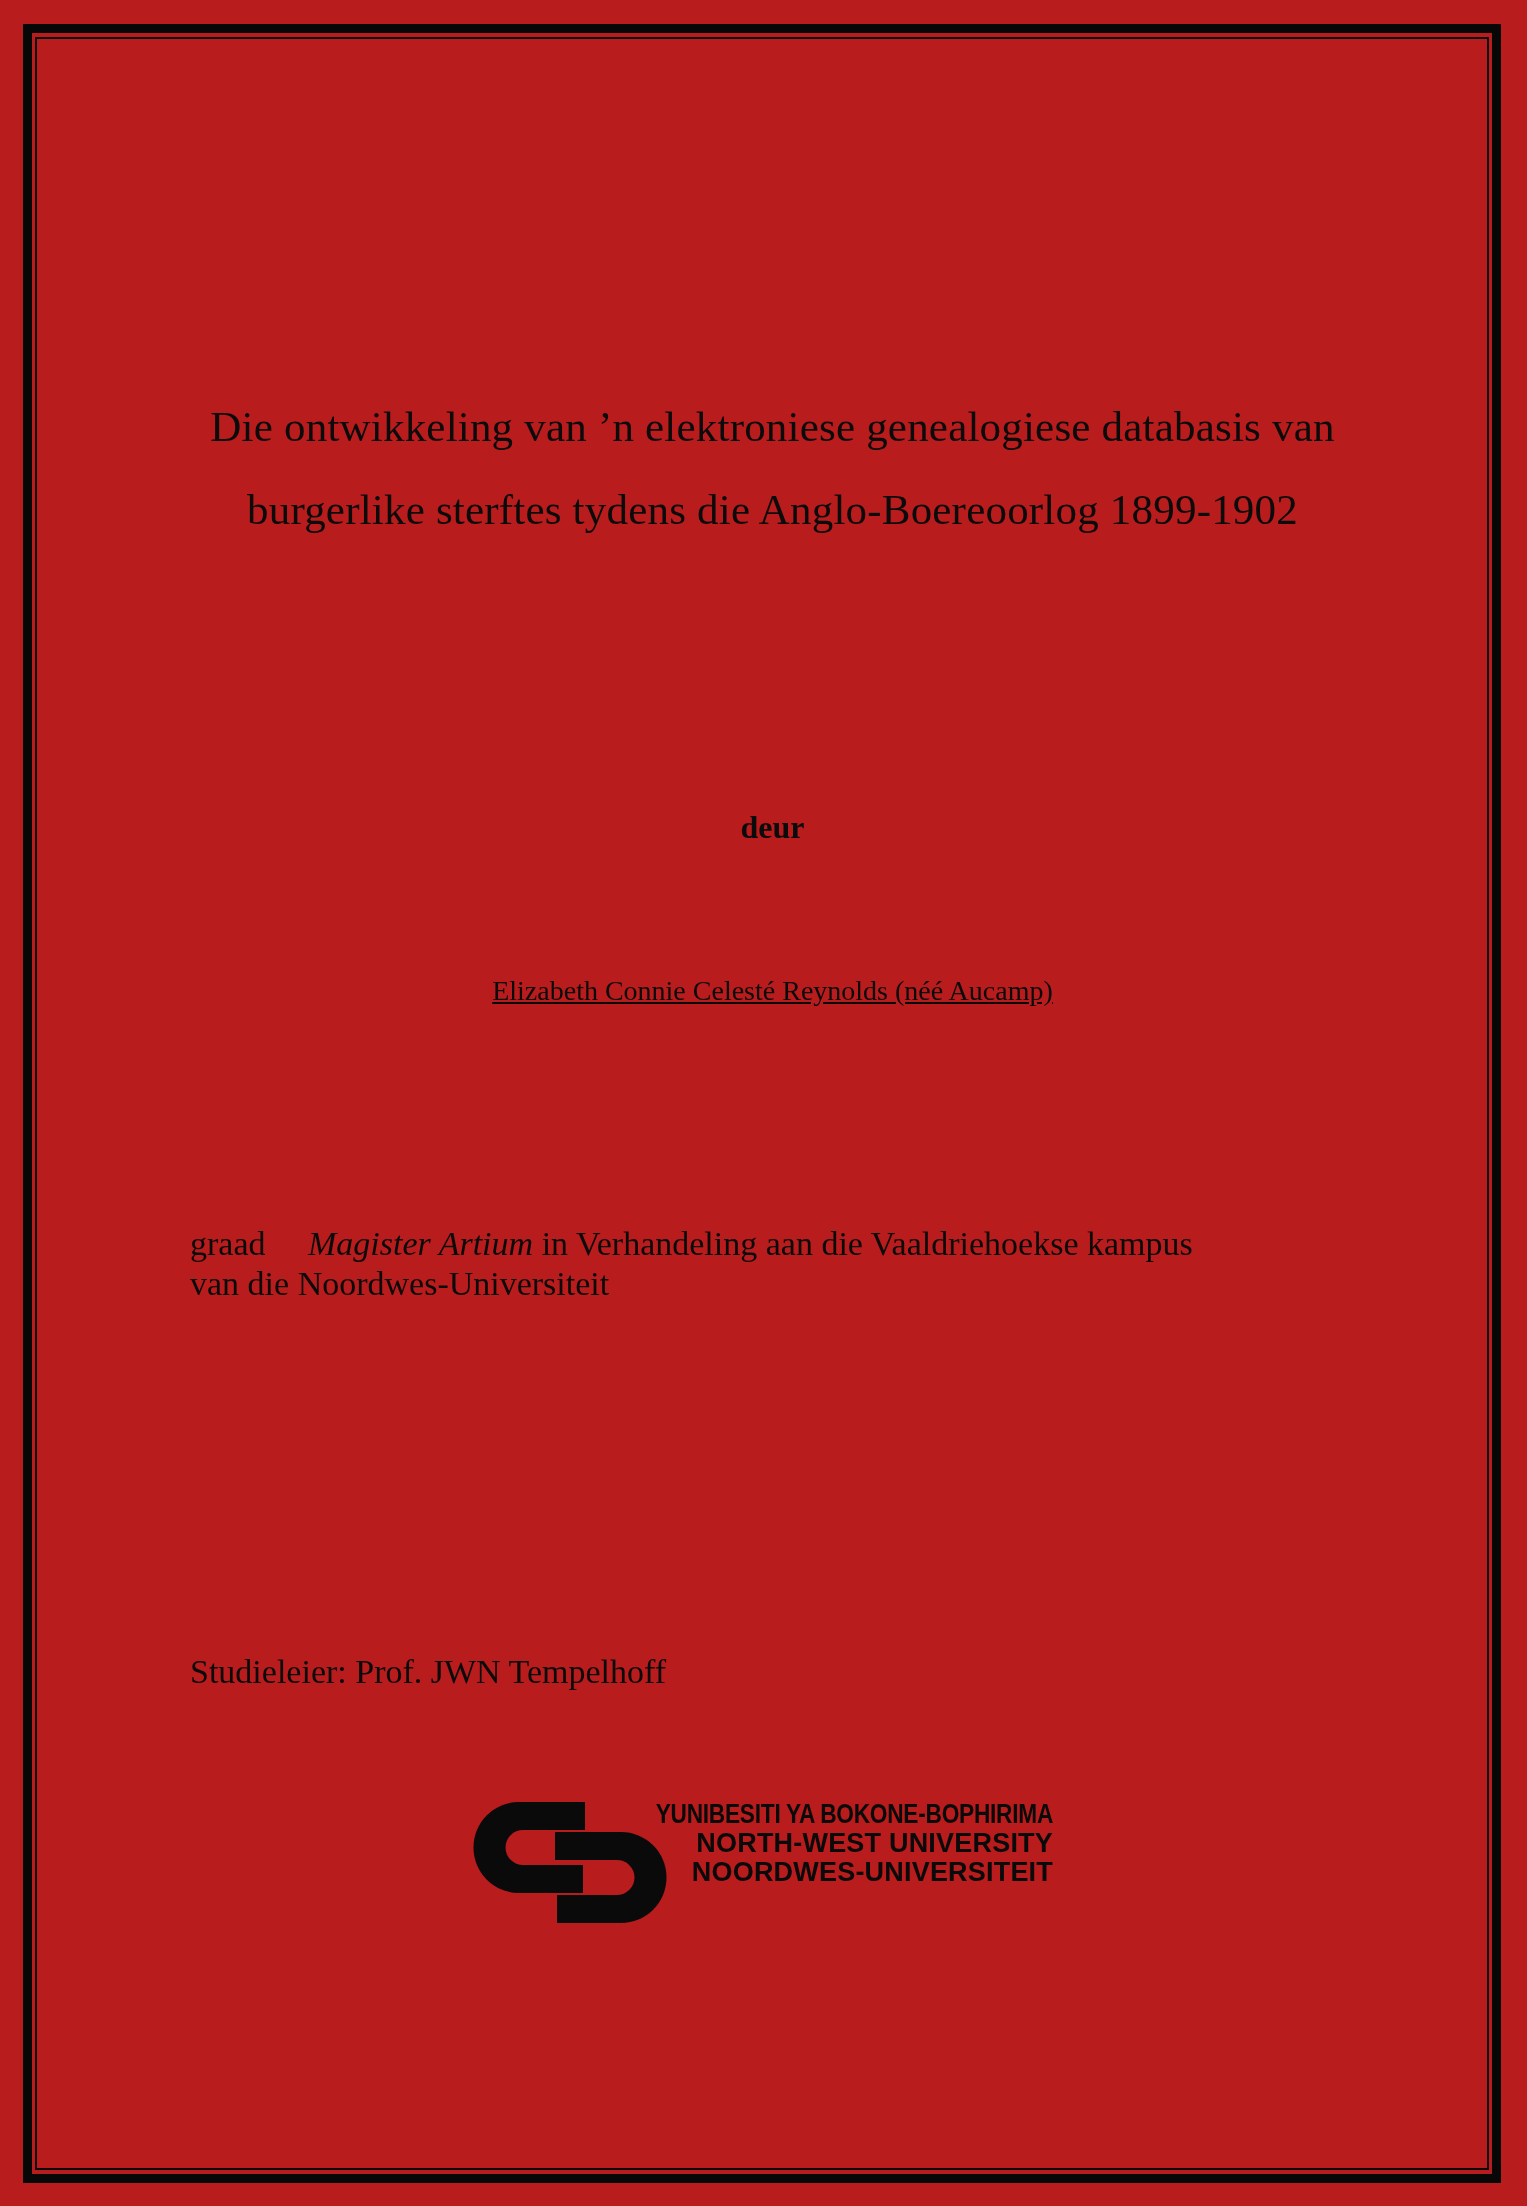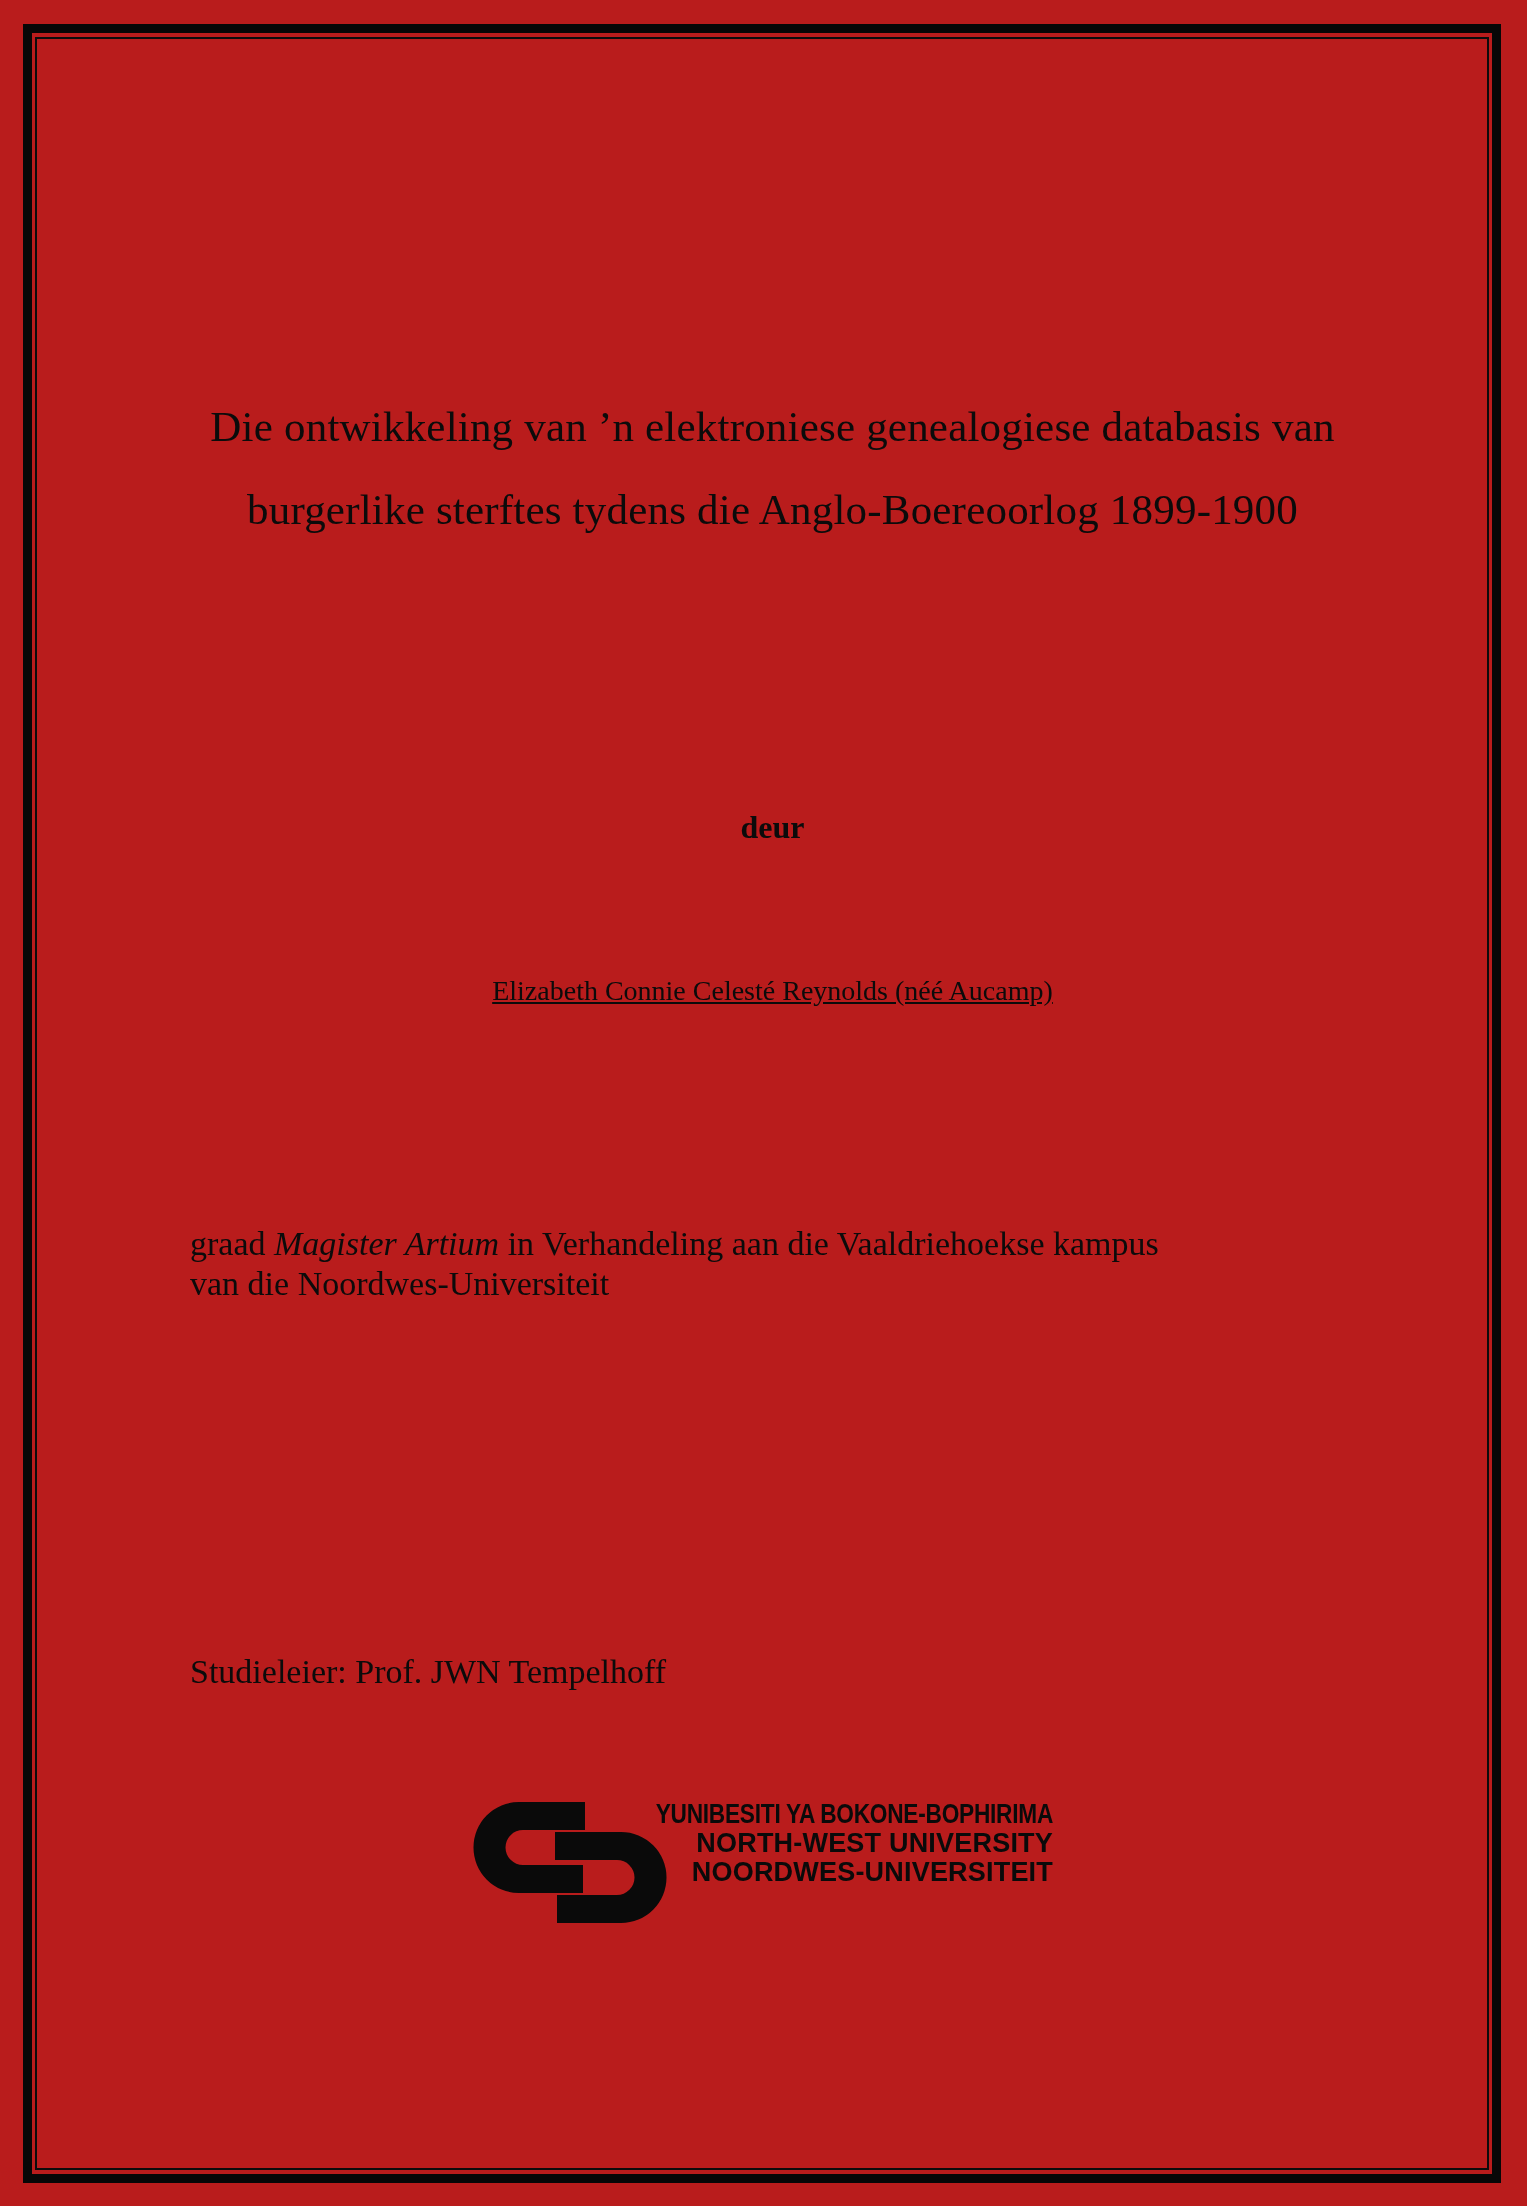--- a/index.html
+++ b/index.html
@@ -60,21 +60,21 @@
     width: 1165px;
     font-size: 34px;
     line-height: 39.5px;
     text-align: left;
   }
   .statement .justified {
     text-align: justify;
     text-align-last: justify;
     white-space: nowrap;
   }
-  .statement .italic { font-style: italic; }
+  .statement .italic { font-style: italic; margin-left: 34px; }
   .supervisor-block {
     position: absolute;
     left: 190px;
     top: 1646px;
     font-size: 34px;
     line-height: 52px;
     text-align: left;
   }
   .logo {
     position: absolute;
@@ -110,21 +110,21 @@
 </head>
 <body>
 
 <div class="page">
 
   <div class="frame-outer"></div>
   <div class="frame-inner"></div>
 
   <div class="center-band thesis-title">
     <div>Die ontwikkeling van ’n elektroniese genealogiese databasis van</div>
-    <div>burgerlike sterftes tydens die Anglo-Boereoorlog 1899-1900</div>
+    <div>burgerlike sterftes tydens die Anglo-Boereoorlog 1899-1902</div>
   </div>
 
   <div class="center-band byline">deur</div>
 
   <div class="center-band author">Elizabeth Connie Celesté Reynolds (néé Aucamp)</div>
 
   <div class="statement">
     <div><span>graad </span><span class="italic">Magister Artium</span><span> in Verhandeling aan die Vaaldriehoekse kampus</span></div>
     <div>van die Noordwes-Universiteit</div>
   </div>

